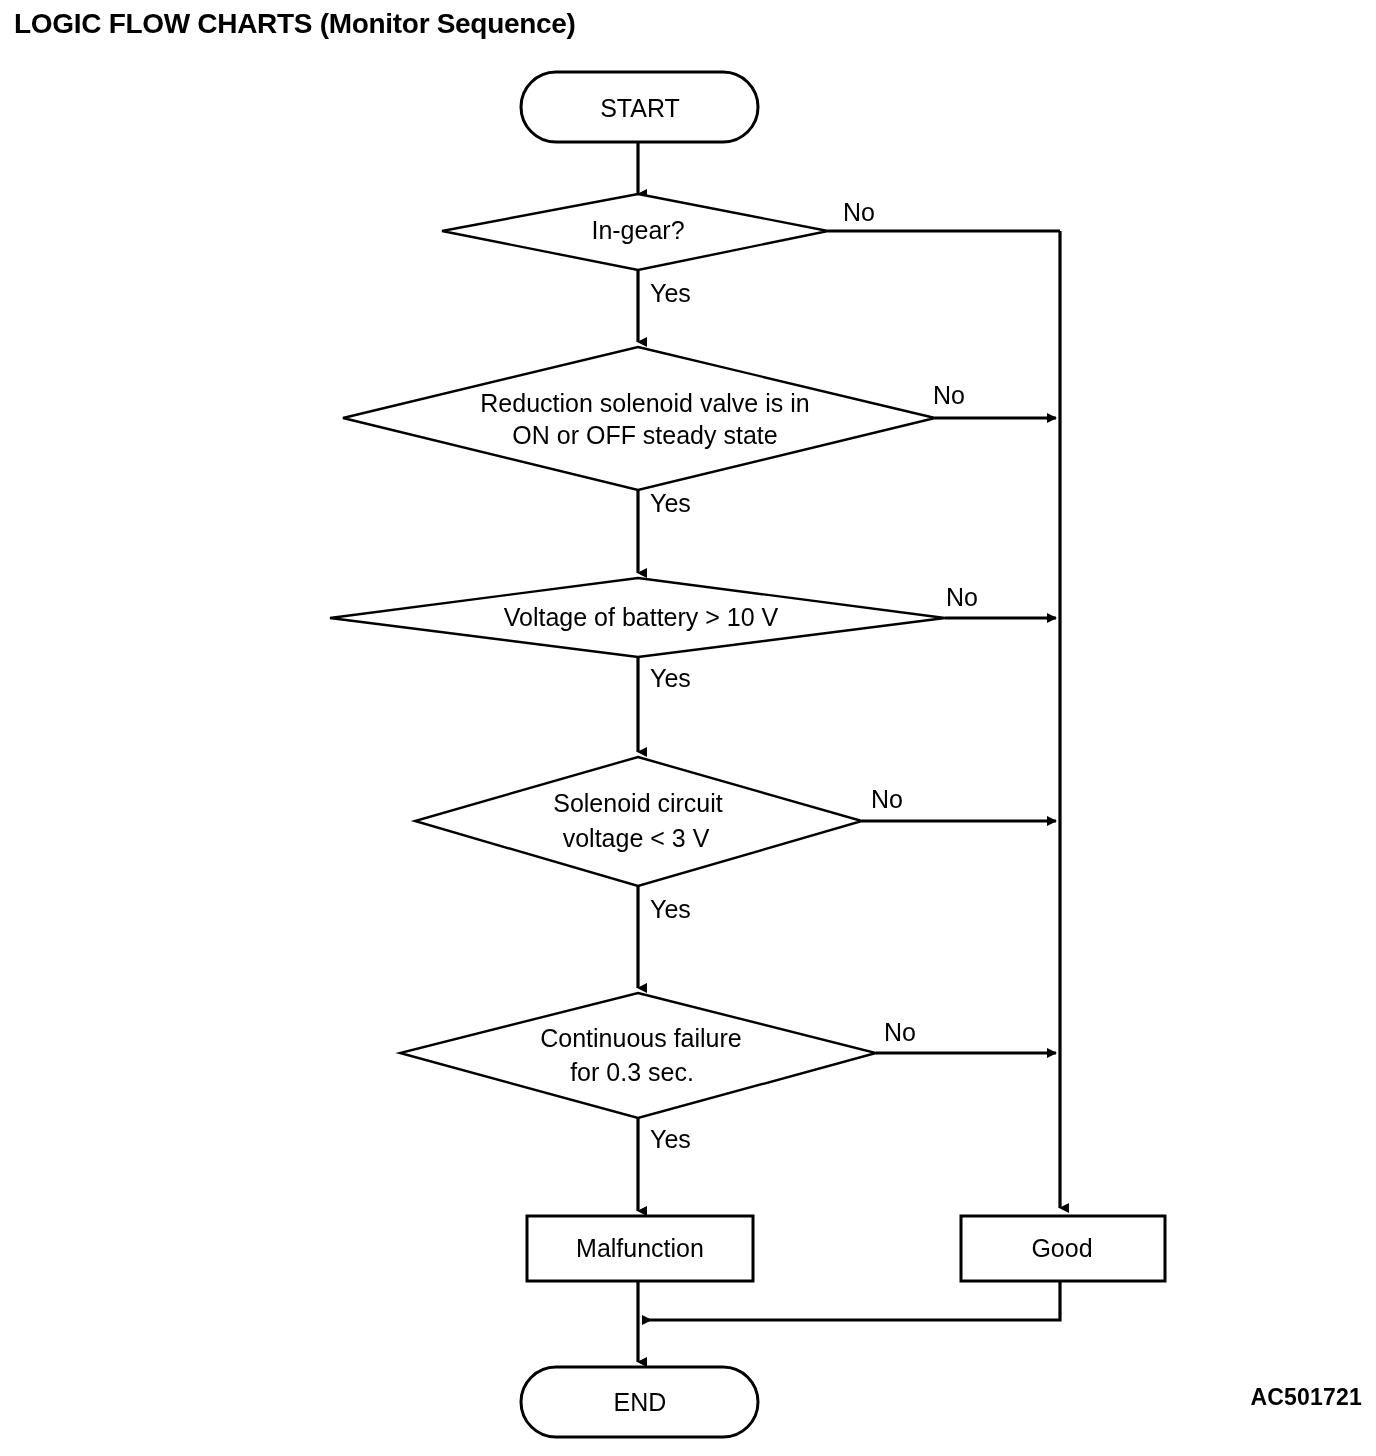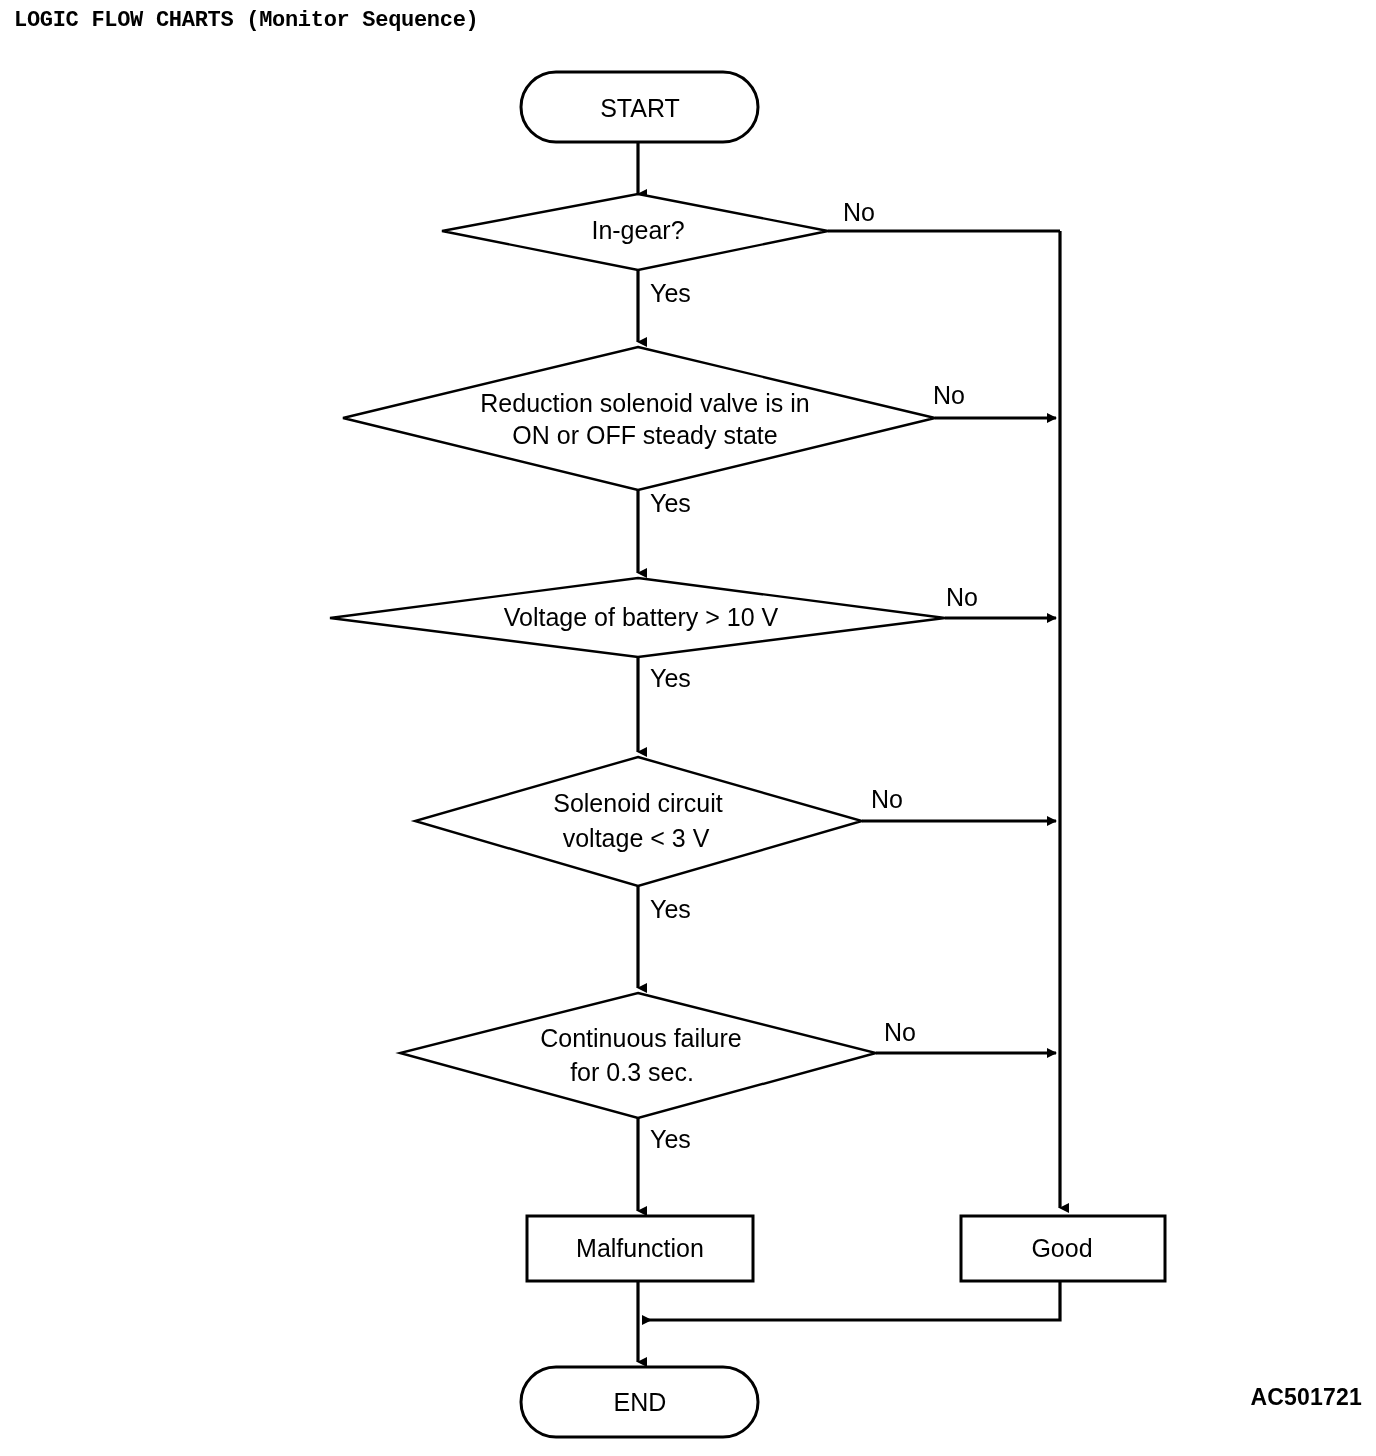--- a/index.html
+++ b/index.html
@@ -12,25 +12,24 @@
     height: 1456px;
     position: relative;
     font-family: "Liberation Sans", sans-serif;
     color: #000000;
     overflow: hidden;
   }
   #page-title {
     position: absolute;
     left: 14px;
     top: 8px;
-    font-size: 22px;
+    font-size: 28px;
     font-weight: bold;
     letter-spacing: -0.3px;
     white-space: nowrap;
-    font-family: Liberation Mono, monospace;
   }
   #flow-svg {
     position: absolute;
     left: 0;
     top: 0;
   }
   .node-text {
     font-family: "Liberation Sans", sans-serif;
     font-size: 25px;
     text-anchor: middle;

